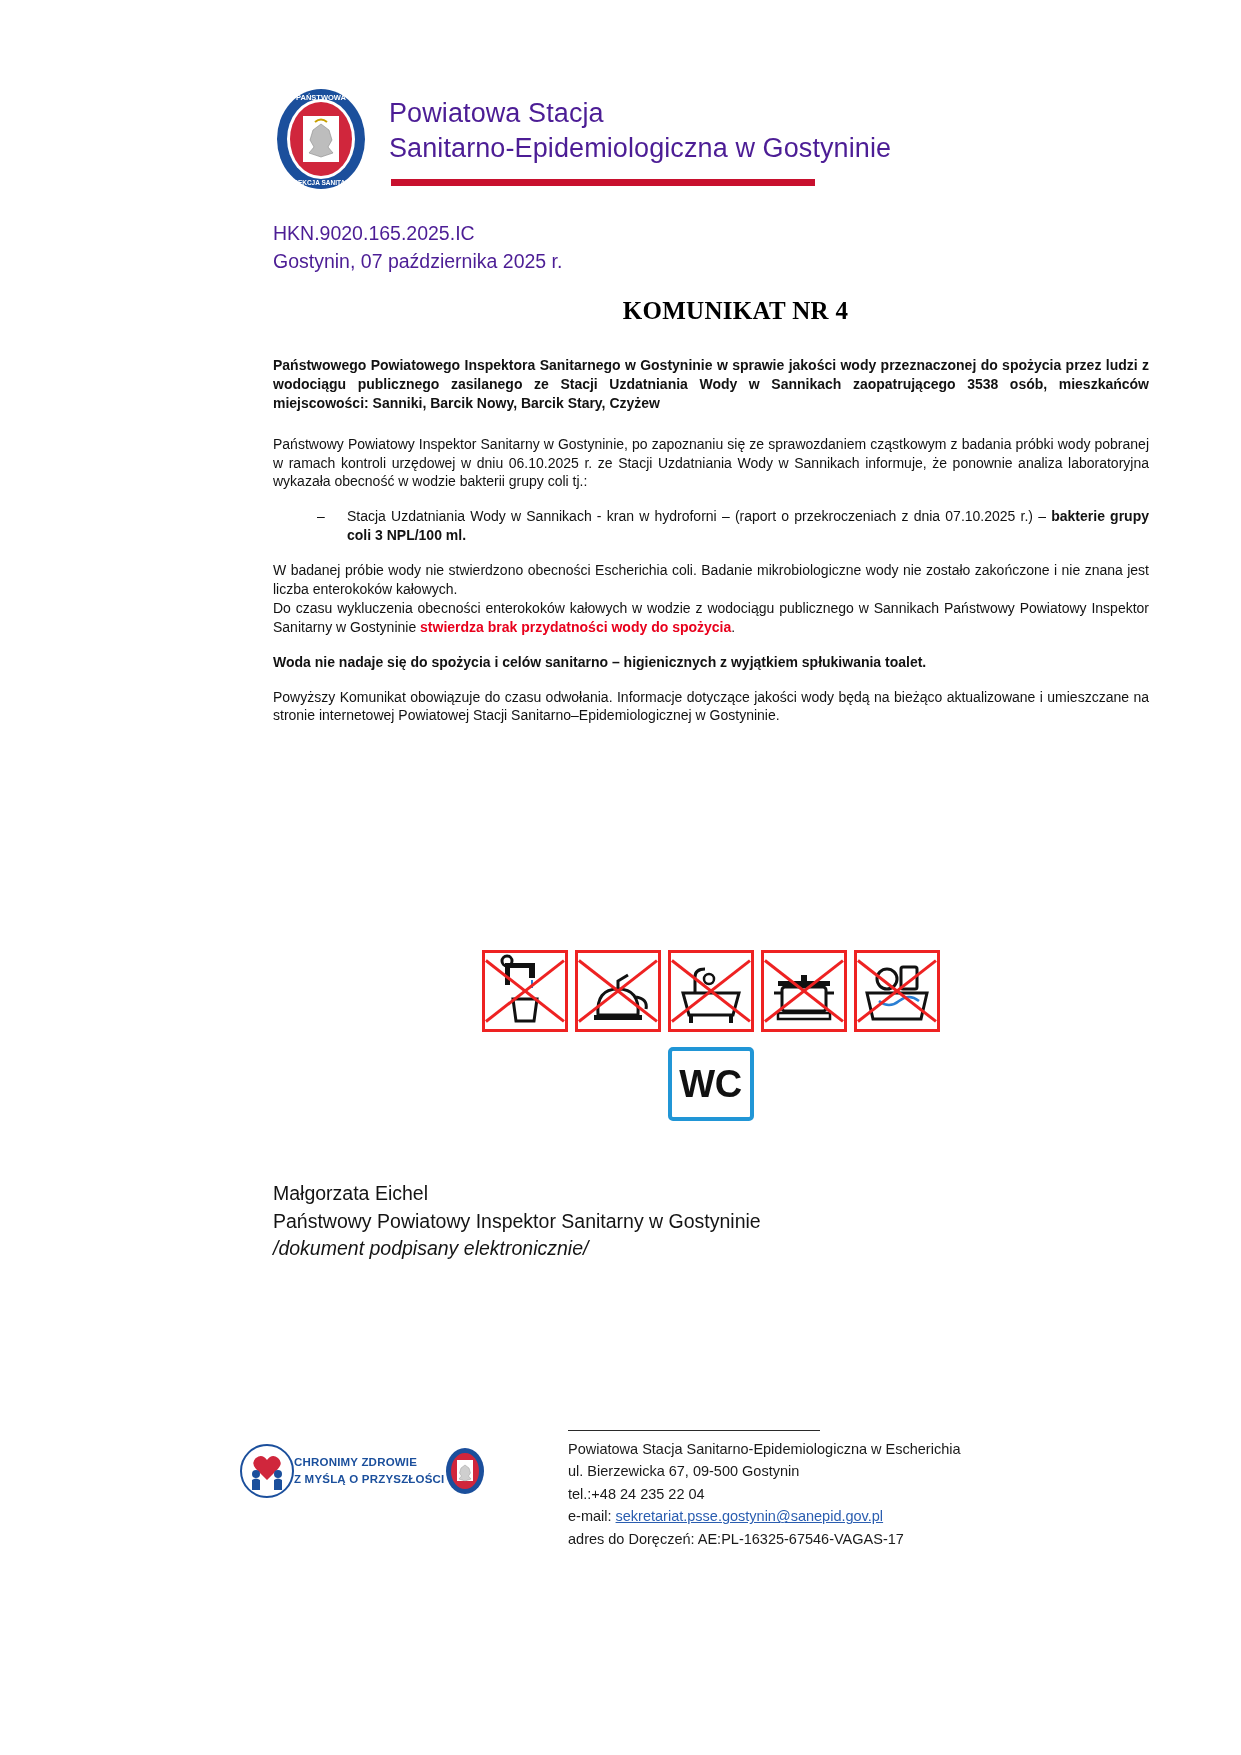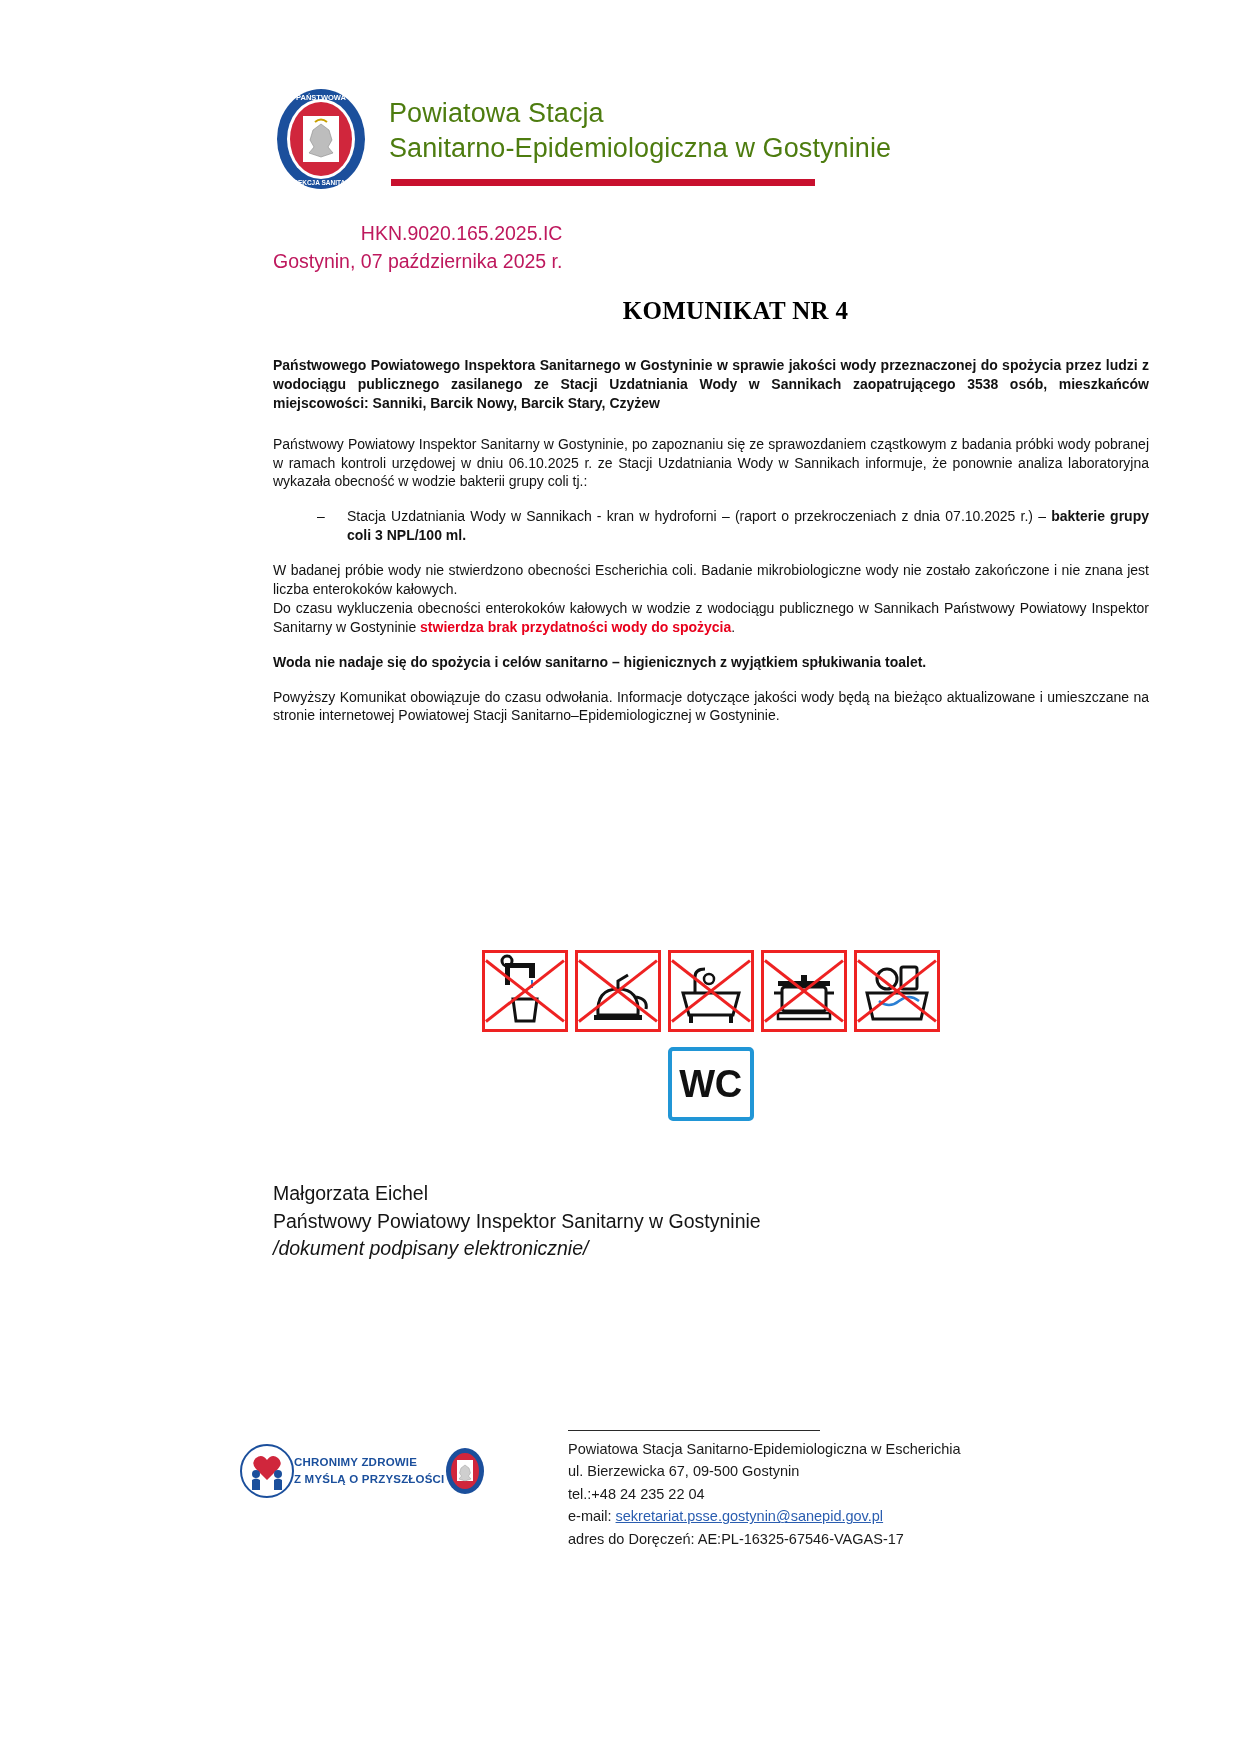--- a/index.html
+++ b/index.html
@@ -37,41 +37,40 @@
     flex: 0 0 auto;
     position: relative;
   }
   .org-block {
     flex: 1 1 auto;
     padding-top: 8px;
   }
   .org-line {
     font-size: 27px;
     line-height: 1.3;
-    color: #4d7c0f;
+    color: #4c1d95;
     letter-spacing: 0.1px;
     white-space: nowrap;
   }
   .rule-red {
     margin-top: 13px;
     margin-left: 2px;
     width: 424px;
     height: 7px;
     background: #c8102e;
   }
 
   
   .ref-block {
     position: absolute;
     left: 183px;
     top: 220px;
     font-size: 19.5px;
     line-height: 1.42;
-    color: #be185d;
-    text-align: right;
+    color: #4c1d95;
   }
 
   
   .doc-title {
     position: absolute;
     left: 0;
     top: 297px;
     width: 1241px;
     text-align: center;
     padding-left: 50px;

